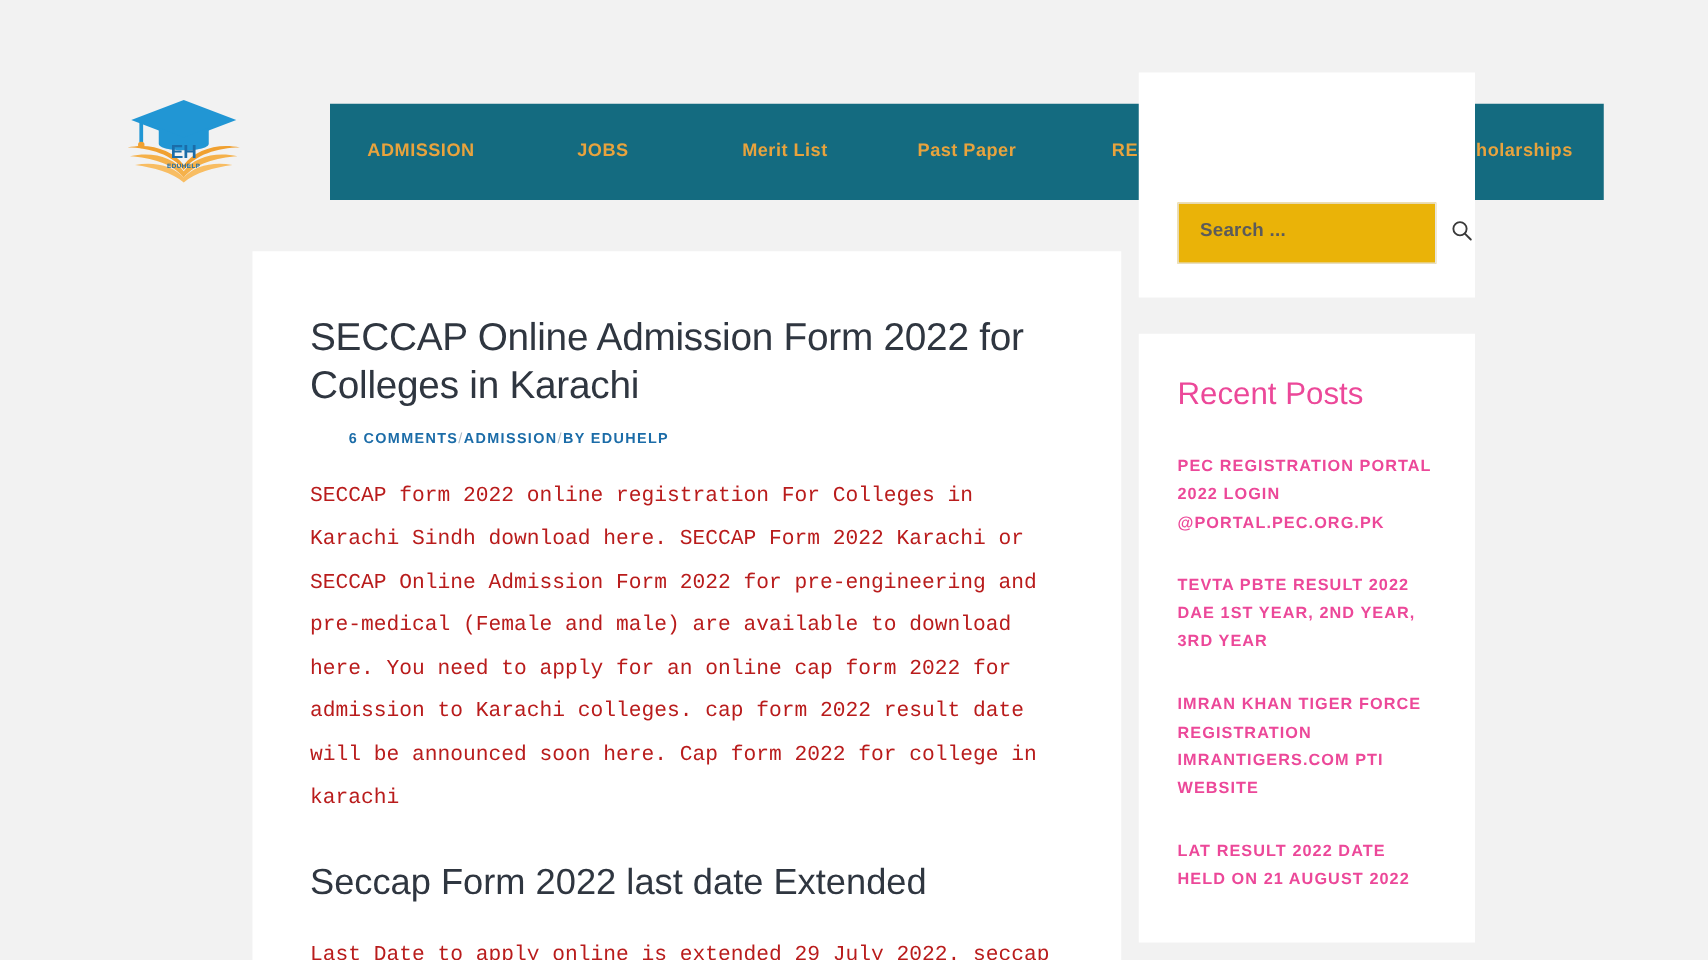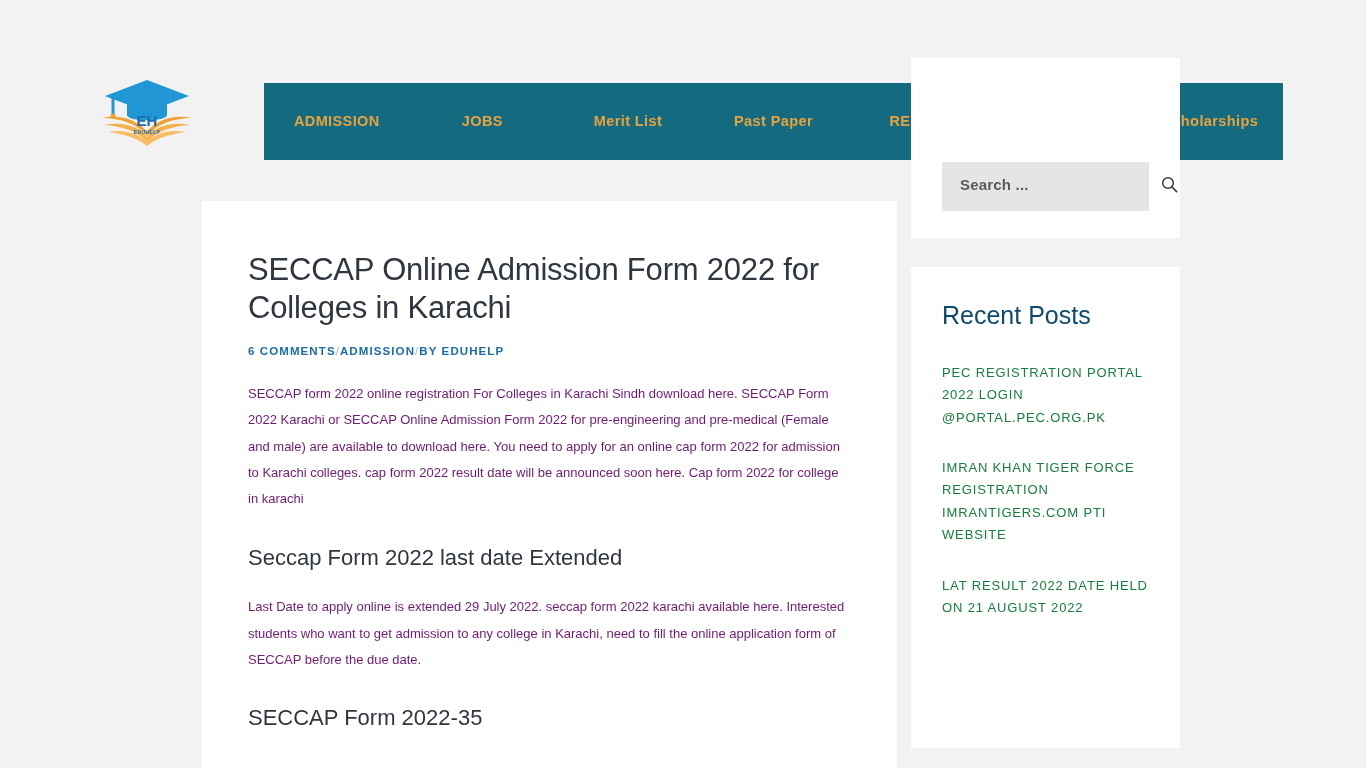--- a/index.html
+++ b/index.html
@@ -59,36 +59,38 @@
     line-height: 1.24;
     color: #2f3640;
     letter-spacing: -0.2px;
   }
   .article-meta {
     margin-top: 17px;
     font-size: 11.5px;
     font-weight: bold;
     letter-spacing: 1.1px;
     color: #9fb3c8;
+    margin-left: 31px;
   }
   .article-meta a {
     color: #1b6ca8;
     text-decoration: none;
   }
   .article-meta .sep { color: #a9b7c4; font-weight: normal; }
 
   .article p {
     margin: 24px 0 0 0;
-    font-size: 13px;
+    font-size: 17px;
     line-height: 2.03;
-    color: #701a75;
+    color: #b91c1c;
+    font-family: Liberation Mono, monospace;
   }
   .article h2 {
     margin: 31px 0 0 0;
-    font-size: 22px;
+    font-size: 29px;
     font-weight: normal;
     line-height: 1.3;
     color: #2f3640;
   }
   .article h2 + p { margin-top: 22px; }
 
   
   .sidebar {
     position: absolute;
     left: 911px; top: 58px;
@@ -99,21 +101,21 @@
     width: 269px;
   }
   .widget-search {
     height: 180px;
     padding: 104px 31px 0 31px;
   }
   .search-form {
     position: relative;
     display: flex; align-items: center;
     height: 49px;
-    background: #e5e5e5;
+    background: #eab308;
     border: 1px solid #e6e6e6;
     padding: 0 14px 4px 17px;
   }
   .search-input {
     flex: 1 1 auto;
     border: 0; outline: 0;
     background: transparent;
     font-family: "Liberation Sans", sans-serif;
     font-size: 15px;
     font-weight: bold;
@@ -132,31 +134,31 @@
 
   .widget-recent {
     margin-top: 29px;
     padding: 33px 31px 24px 31px;
     min-height: 481px;
   }
   .widget-title {
     margin: 0 0 32px 0;
     font-size: 25px;
     font-weight: normal;
-    color: #0c4a6e;
+    color: #ec4899;
     line-height: 1.2;
   }
   .recent-list { list-style: none; margin: 0; padding: 0; }
   .recent-list li { margin-bottom: 28px; }
   .recent-list li:last-child { margin-bottom: 16px; }
   .recent-link {
     display: block;
-    color: #15803d;
+    color: #ec4899;
     font-size: 13px;
-    font-weight: normal;
+    font-weight: bold;
     letter-spacing: 0.85px;
     line-height: 1.72;
     text-transform: uppercase;
     text-decoration: none;
   }
 </style>
 </head>
 <body>
 
 <div class="page">
@@ -225,20 +227,23 @@
       </form>
     </section>
 
     <section class="widget widget-recent">
       <h2 class="widget-title">Recent Posts</h2>
       <ul class="recent-list">
         <li>
           <a class="recent-link" href="#">PEC REGISTRATION PORTAL 2022 LOGIN @PORTAL.PEC.ORG.PK</a>
         </li>
         <li>
+          <a class="recent-link" href="#">TEVTA PBTE RESULT 2022 DAE 1ST YEAR, 2ND YEAR, 3RD YEAR</a>
+        </li>
+        <li>
           <a class="recent-link" href="#">IMRAN KHAN TIGER FORCE REGISTRATION IMRANTIGERS.COM PTI WEBSITE</a>
         </li>
         <li>
           <a class="recent-link" href="#">LAT RESULT 2022 DATE HELD ON 21 AUGUST 2022</a>
         </li>
       </ul>
     </section>
   </aside>
 
 </div>

